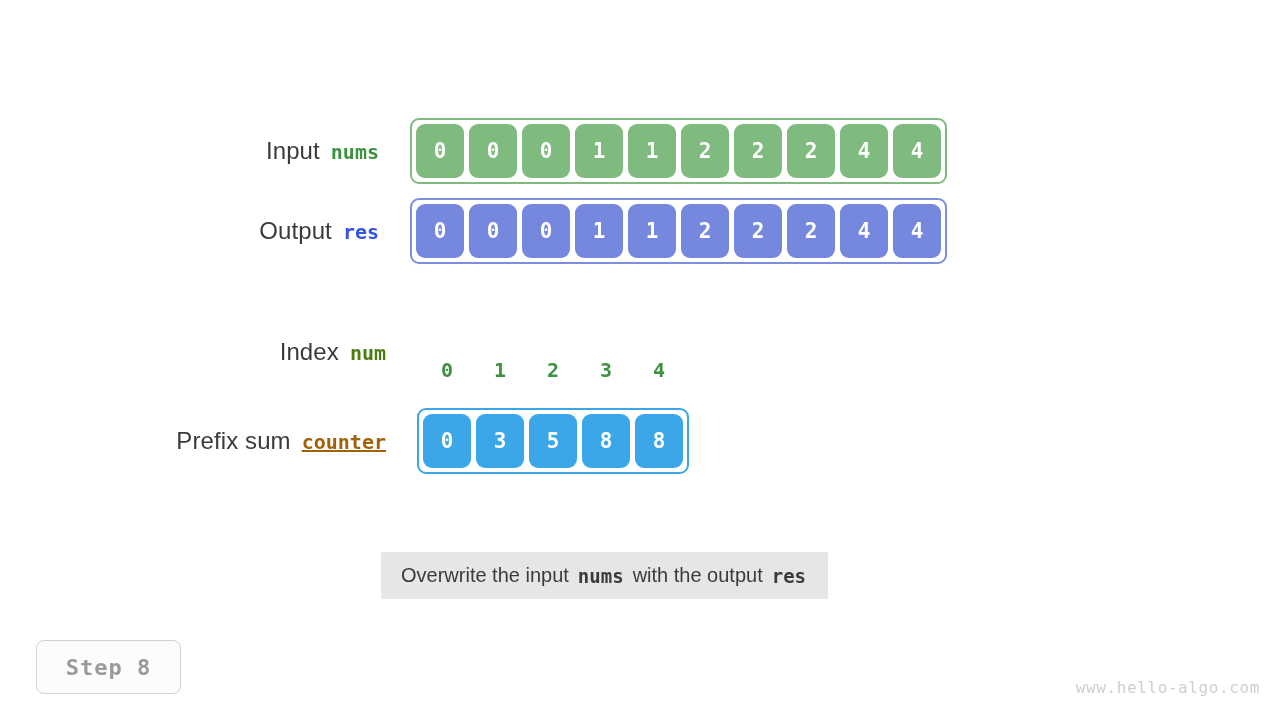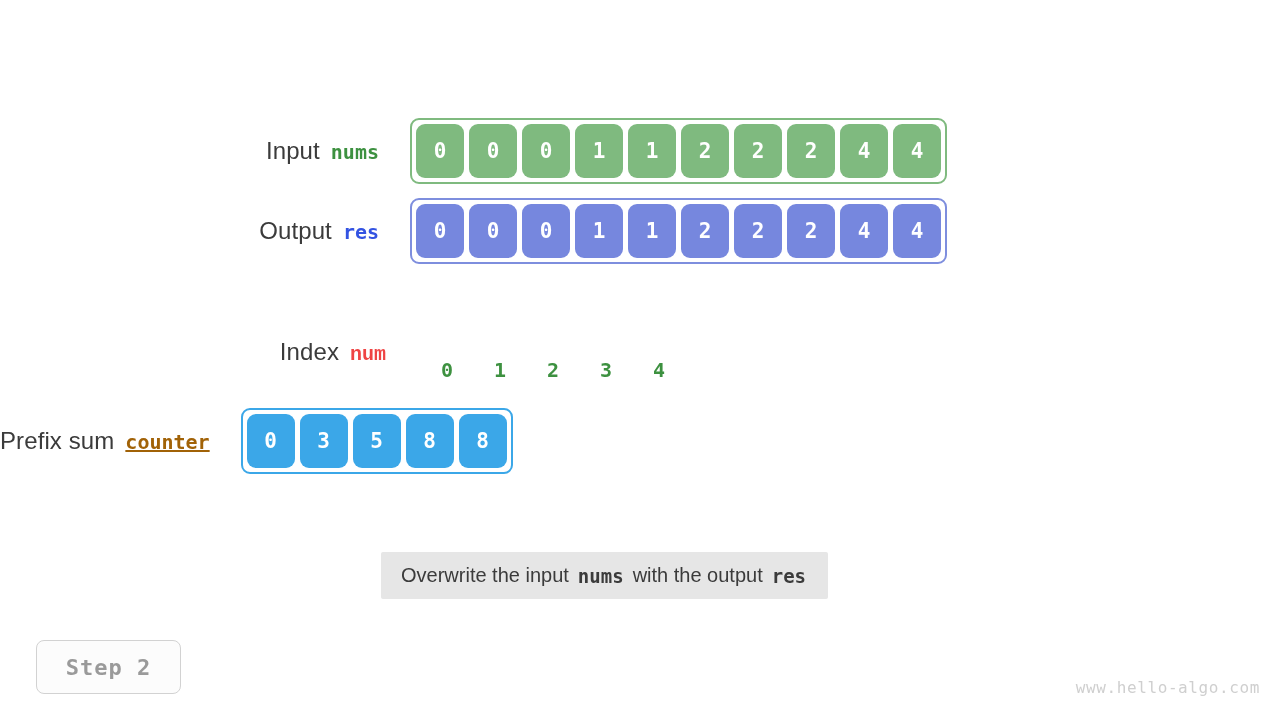--- a/index.html
+++ b/index.html
@@ -43,21 +43,21 @@
     letter-spacing: 0.1px;
   }
   .label-var {
     font-family: "DejaVu Sans Mono", "Liberation Mono", monospace;
     font-size: 20px;
     font-weight: bold;
   }
   .var-nums    { color: #3d9140; }
   .var-res     { color: #3353e2; }
   .var-counter { color: #a16207; text-decoration: underline; }
-  .var-num     { color: #ef4444; font-family: Liberation Mono, monospace; }
+  .var-num     { color: #4d7c0f; }
 
   
   .array {
     display: flex;
     align-items: center;
     box-sizing: border-box;
     border-style: solid;
     border-width: 2px;
     border-radius: 9px;
     padding: 4px;
@@ -217,21 +217,21 @@
     </div>
   </div>
   <div class="index-row">
     <div class="index-tick">0</div>
     <div class="index-tick">1</div>
     <div class="index-tick">2</div>
     <div class="index-tick">3</div>
     <div class="index-tick">4</div>
   </div>
 
-  <div class="row" style="left:0px; top:408px; width:689px; align-items:center;">
+  <div class="row" style="left:0px; top:408px; width:689px; justify-content:flex-end; align-items:center;">
     <div class="row-label" style="padding-right:31px;">
       <span class="label-text">Prefix sum</span>
       <span class="label-var var-counter">counter</span>
     </div>
     <div class="array blue">
       <div class="cell blue">0</div>
       <div class="cell blue">3</div>
       <div class="cell blue">5</div>
       <div class="cell blue">8</div>
       <div class="cell blue">8</div>
@@ -239,18 +239,18 @@
   </div>
 
   <div class="caption">
     <span class="caption-text">Overwrite the input</span>
     <span class="caption-text mono var-nums" style="margin-left:7px;">nums</span>
     <span class="caption-text" style="margin-left:7px;">with the output</span>
     <span class="caption-text mono var-res" style="margin-left:7px;">res</span>
   </div>
 
   <div class="step-badge">
-    <span class="step-text">Step 2</span>
+    <span class="step-text">Step 8</span>
   </div>
 
   <div class="watermark">www.hello-algo.com</div>
 
 </div>
 
 </body></html>

